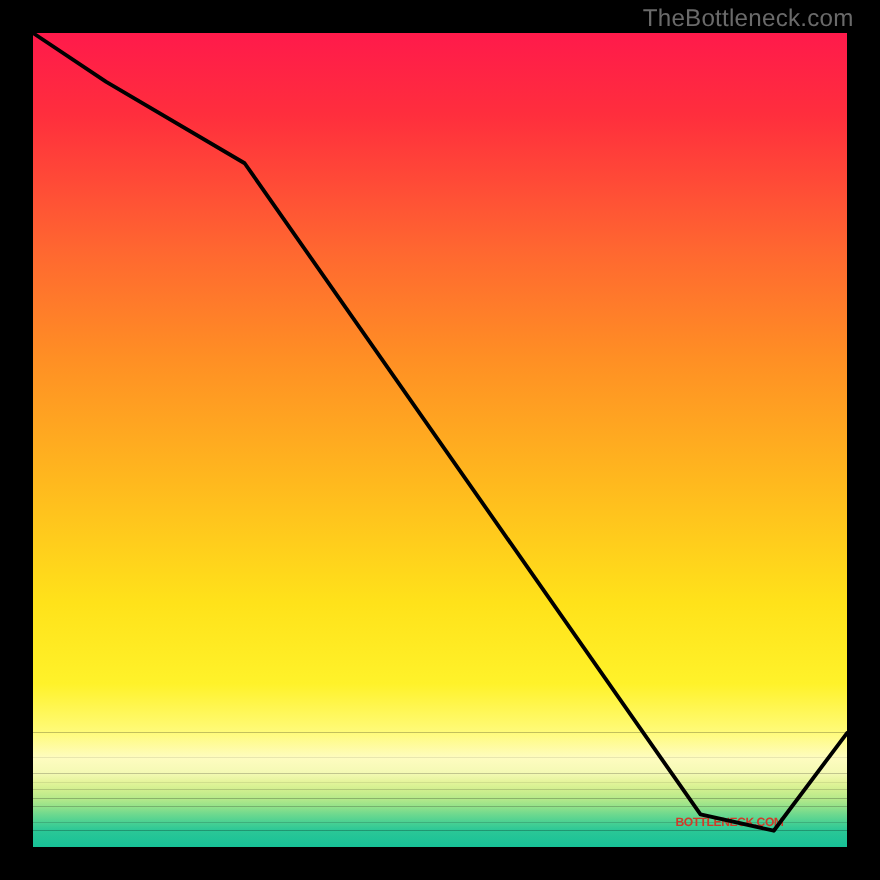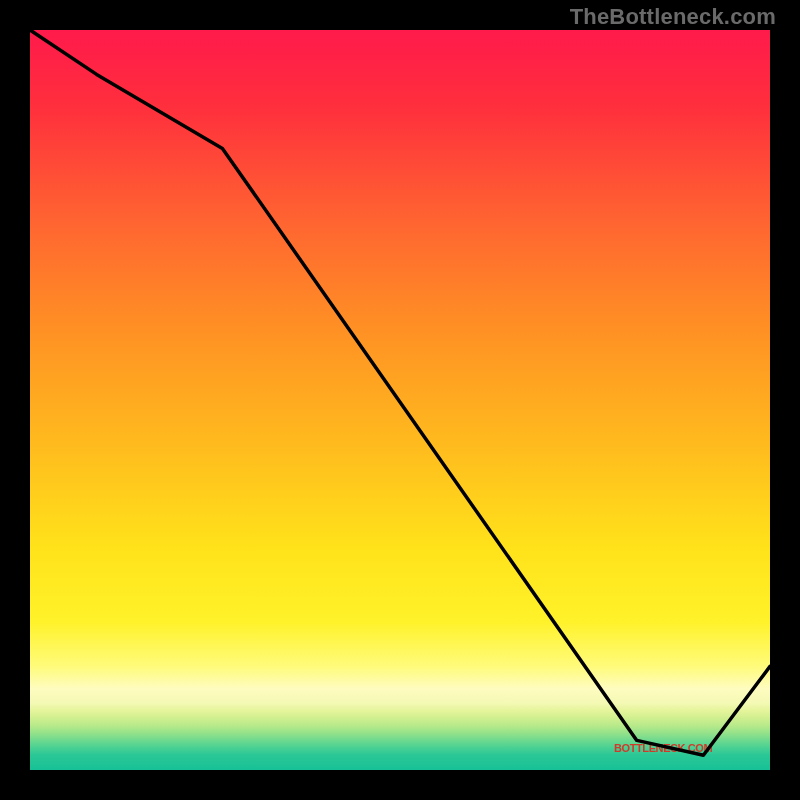--- a/index.html
+++ b/index.html
@@ -16,21 +16,21 @@
     width: 800px;
     height: 800px;
     background: #000;
   }
   .watermark {
     position: absolute;
     top: 4px;
     right: 24px;
     color: #6a6a6a;
     font-size: 22px;
-    font-weight: 700;
+    font-weight: 400;
     letter-spacing: 0.2px;
     user-select: none;
   }
   .plot-area {
     position: absolute;
     left: 30px;
     top: 30px;
     width: 740px;
     height: 740px;
   }

